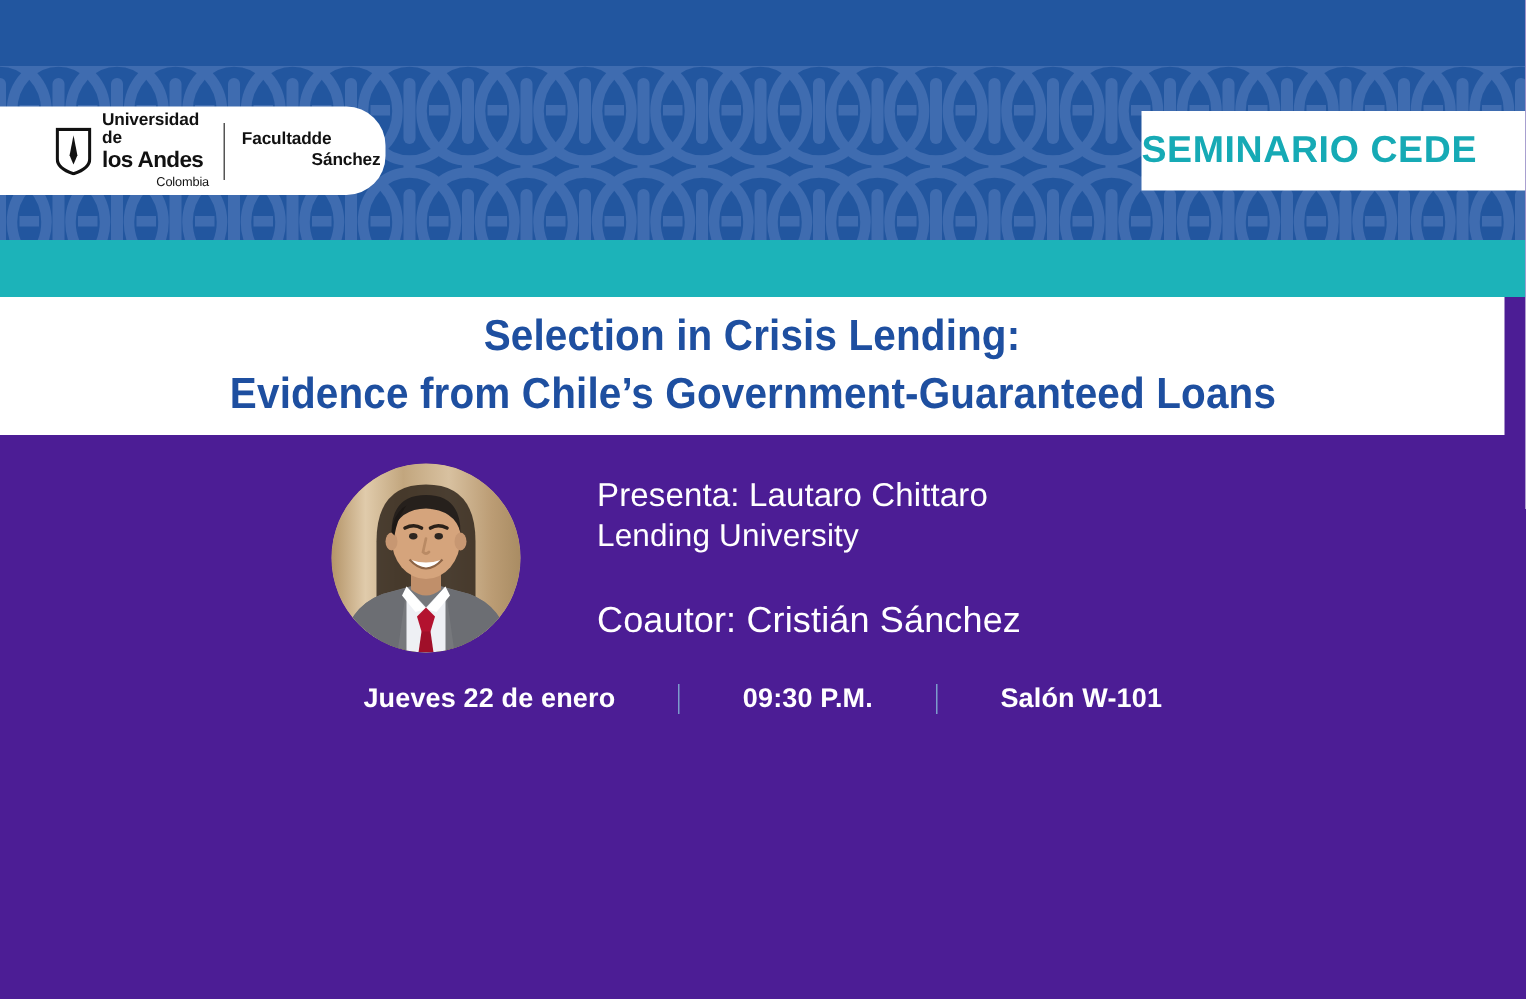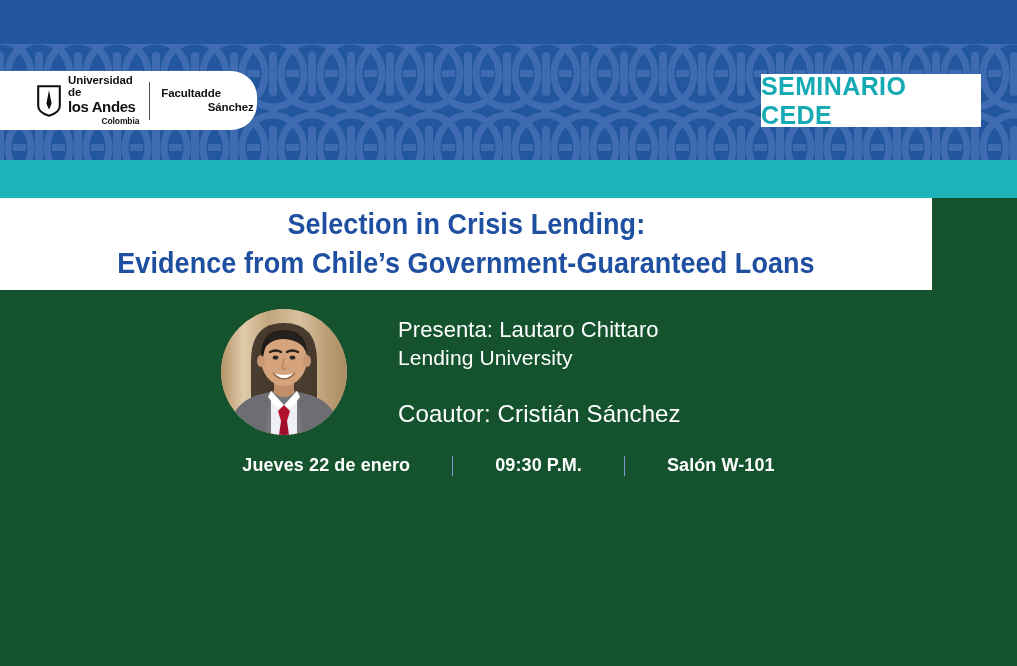--- a/index.html
+++ b/index.html
@@ -5,21 +5,21 @@
   html, body {
     margin: 0;
     padding: 0;
     background: #ffffff;
   }
   #poster {
     position: relative;
     width: 1017px;
     height: 666px;
     overflow: hidden;
-    background: #14532d;
+    background: #4c1d95;
     font-family: "Liberation Sans", sans-serif;
     -webkit-font-smoothing: antialiased;
   }
 
   
   #header-band {
     position: absolute;
     left: 0; top: 0;
     width: 1017px;
     height: 160px;
@@ -75,21 +75,21 @@
   .logo-line2 {
     font-size: 15px;
     font-weight: 700;
     color: #111;
     letter-spacing: -0.4px;
     margin-top: 1px;
     font-family: "Liberation Sans", sans-serif;
   }
   .logo-line3 {
     font-size: 8.5px;
-    font-weight: 700;
+    font-weight: 400;
     color: #111;
     text-align: right;
     margin-top: 3px;
     letter-spacing: -0.1px;
   }
   #logo-div {
     width: 1px;
     height: 38px;
     background: #555;
     margin: 0 11px 0 10px;
@@ -101,40 +101,40 @@
     font-size: 11.5px;
     font-weight: 700;
     color: #111;
     letter-spacing: -0.1px;
   }
 
   
   #seminario-box {
     position: absolute;
     left: 761px; top: 74px;
-    width: 220px;
+    width: 256px;
     height: 53px;
     background: #ffffff;
     display: flex;
     align-items: center;
     justify-content: flex-start;
   }
   #seminario-label {
     color: #16aab5;
     font-size: 25px;
     font-weight: 700;
     letter-spacing: 0.4px;
     font-family: "Liberation Sans", sans-serif;
   }
 
   
   #title-band {
     position: absolute;
     left: 0; top: 198px;
-    width: 932px;
+    width: 1003px;
     height: 92px;
     background: #ffffff;
     display: flex;
     flex-direction: column;
     align-items: center;
     justify-content: center;
   }
   .title-line {
     color: #1e4fa0;
     font-weight: 700;

